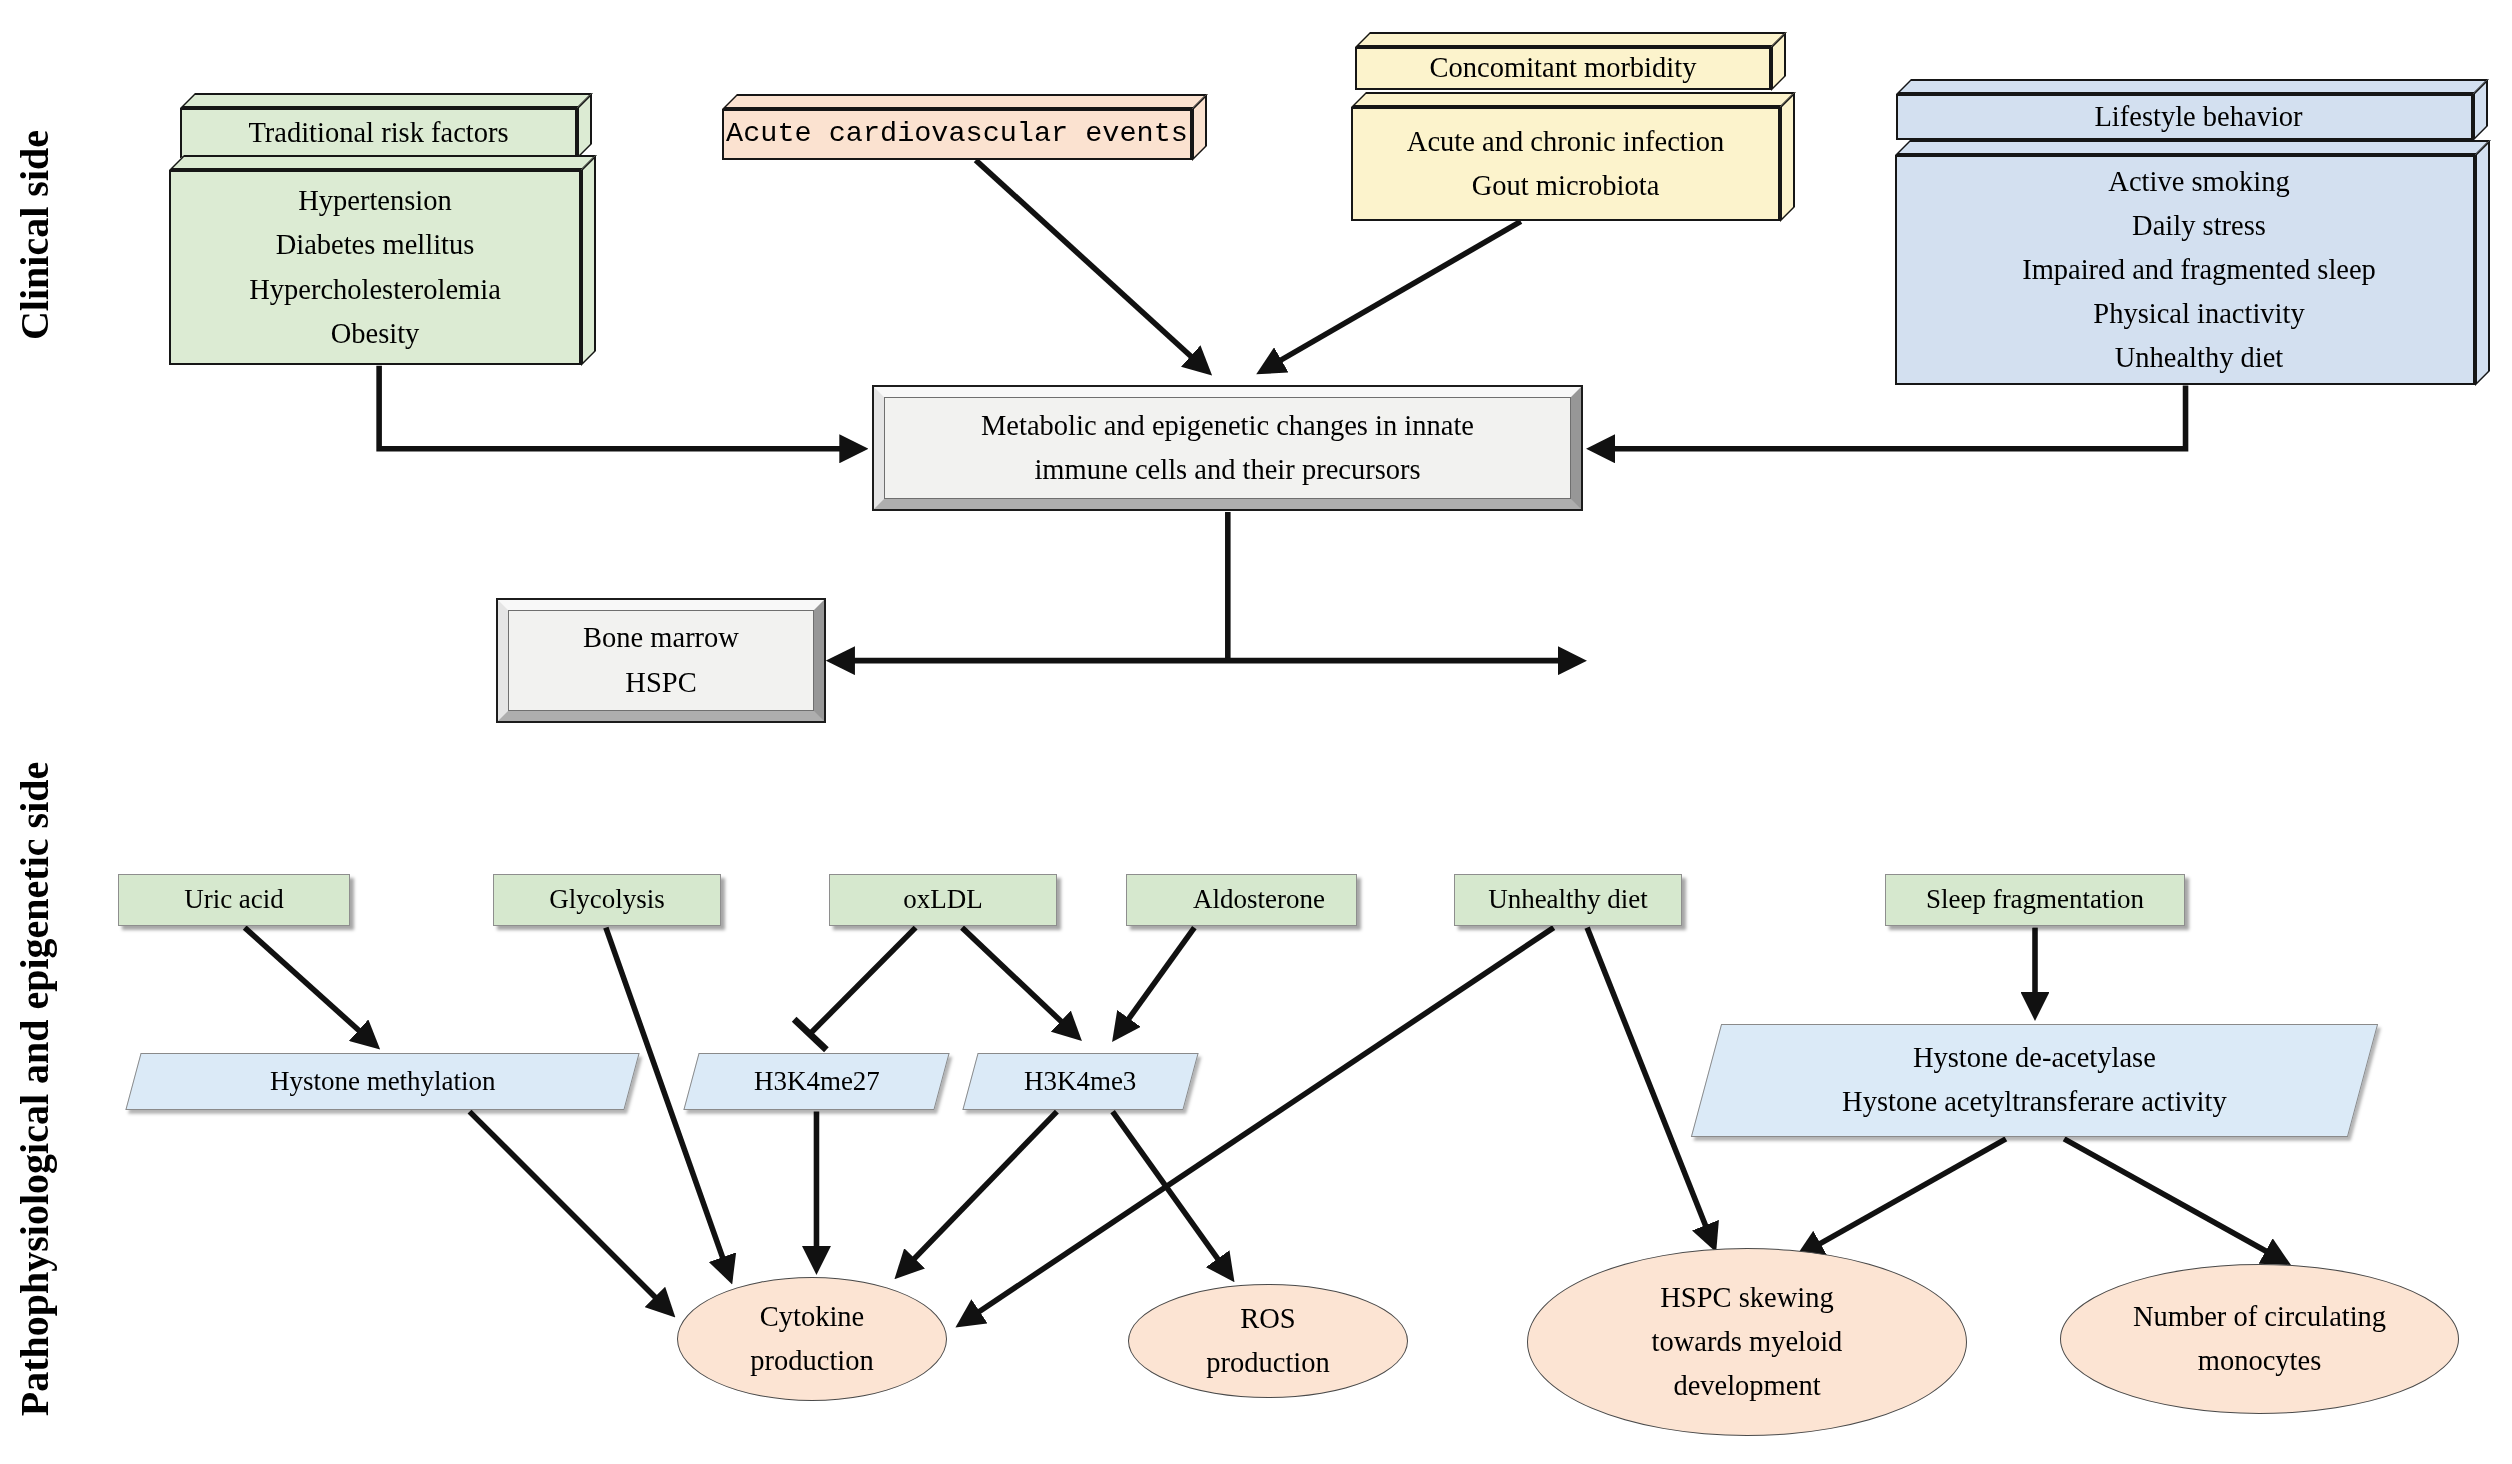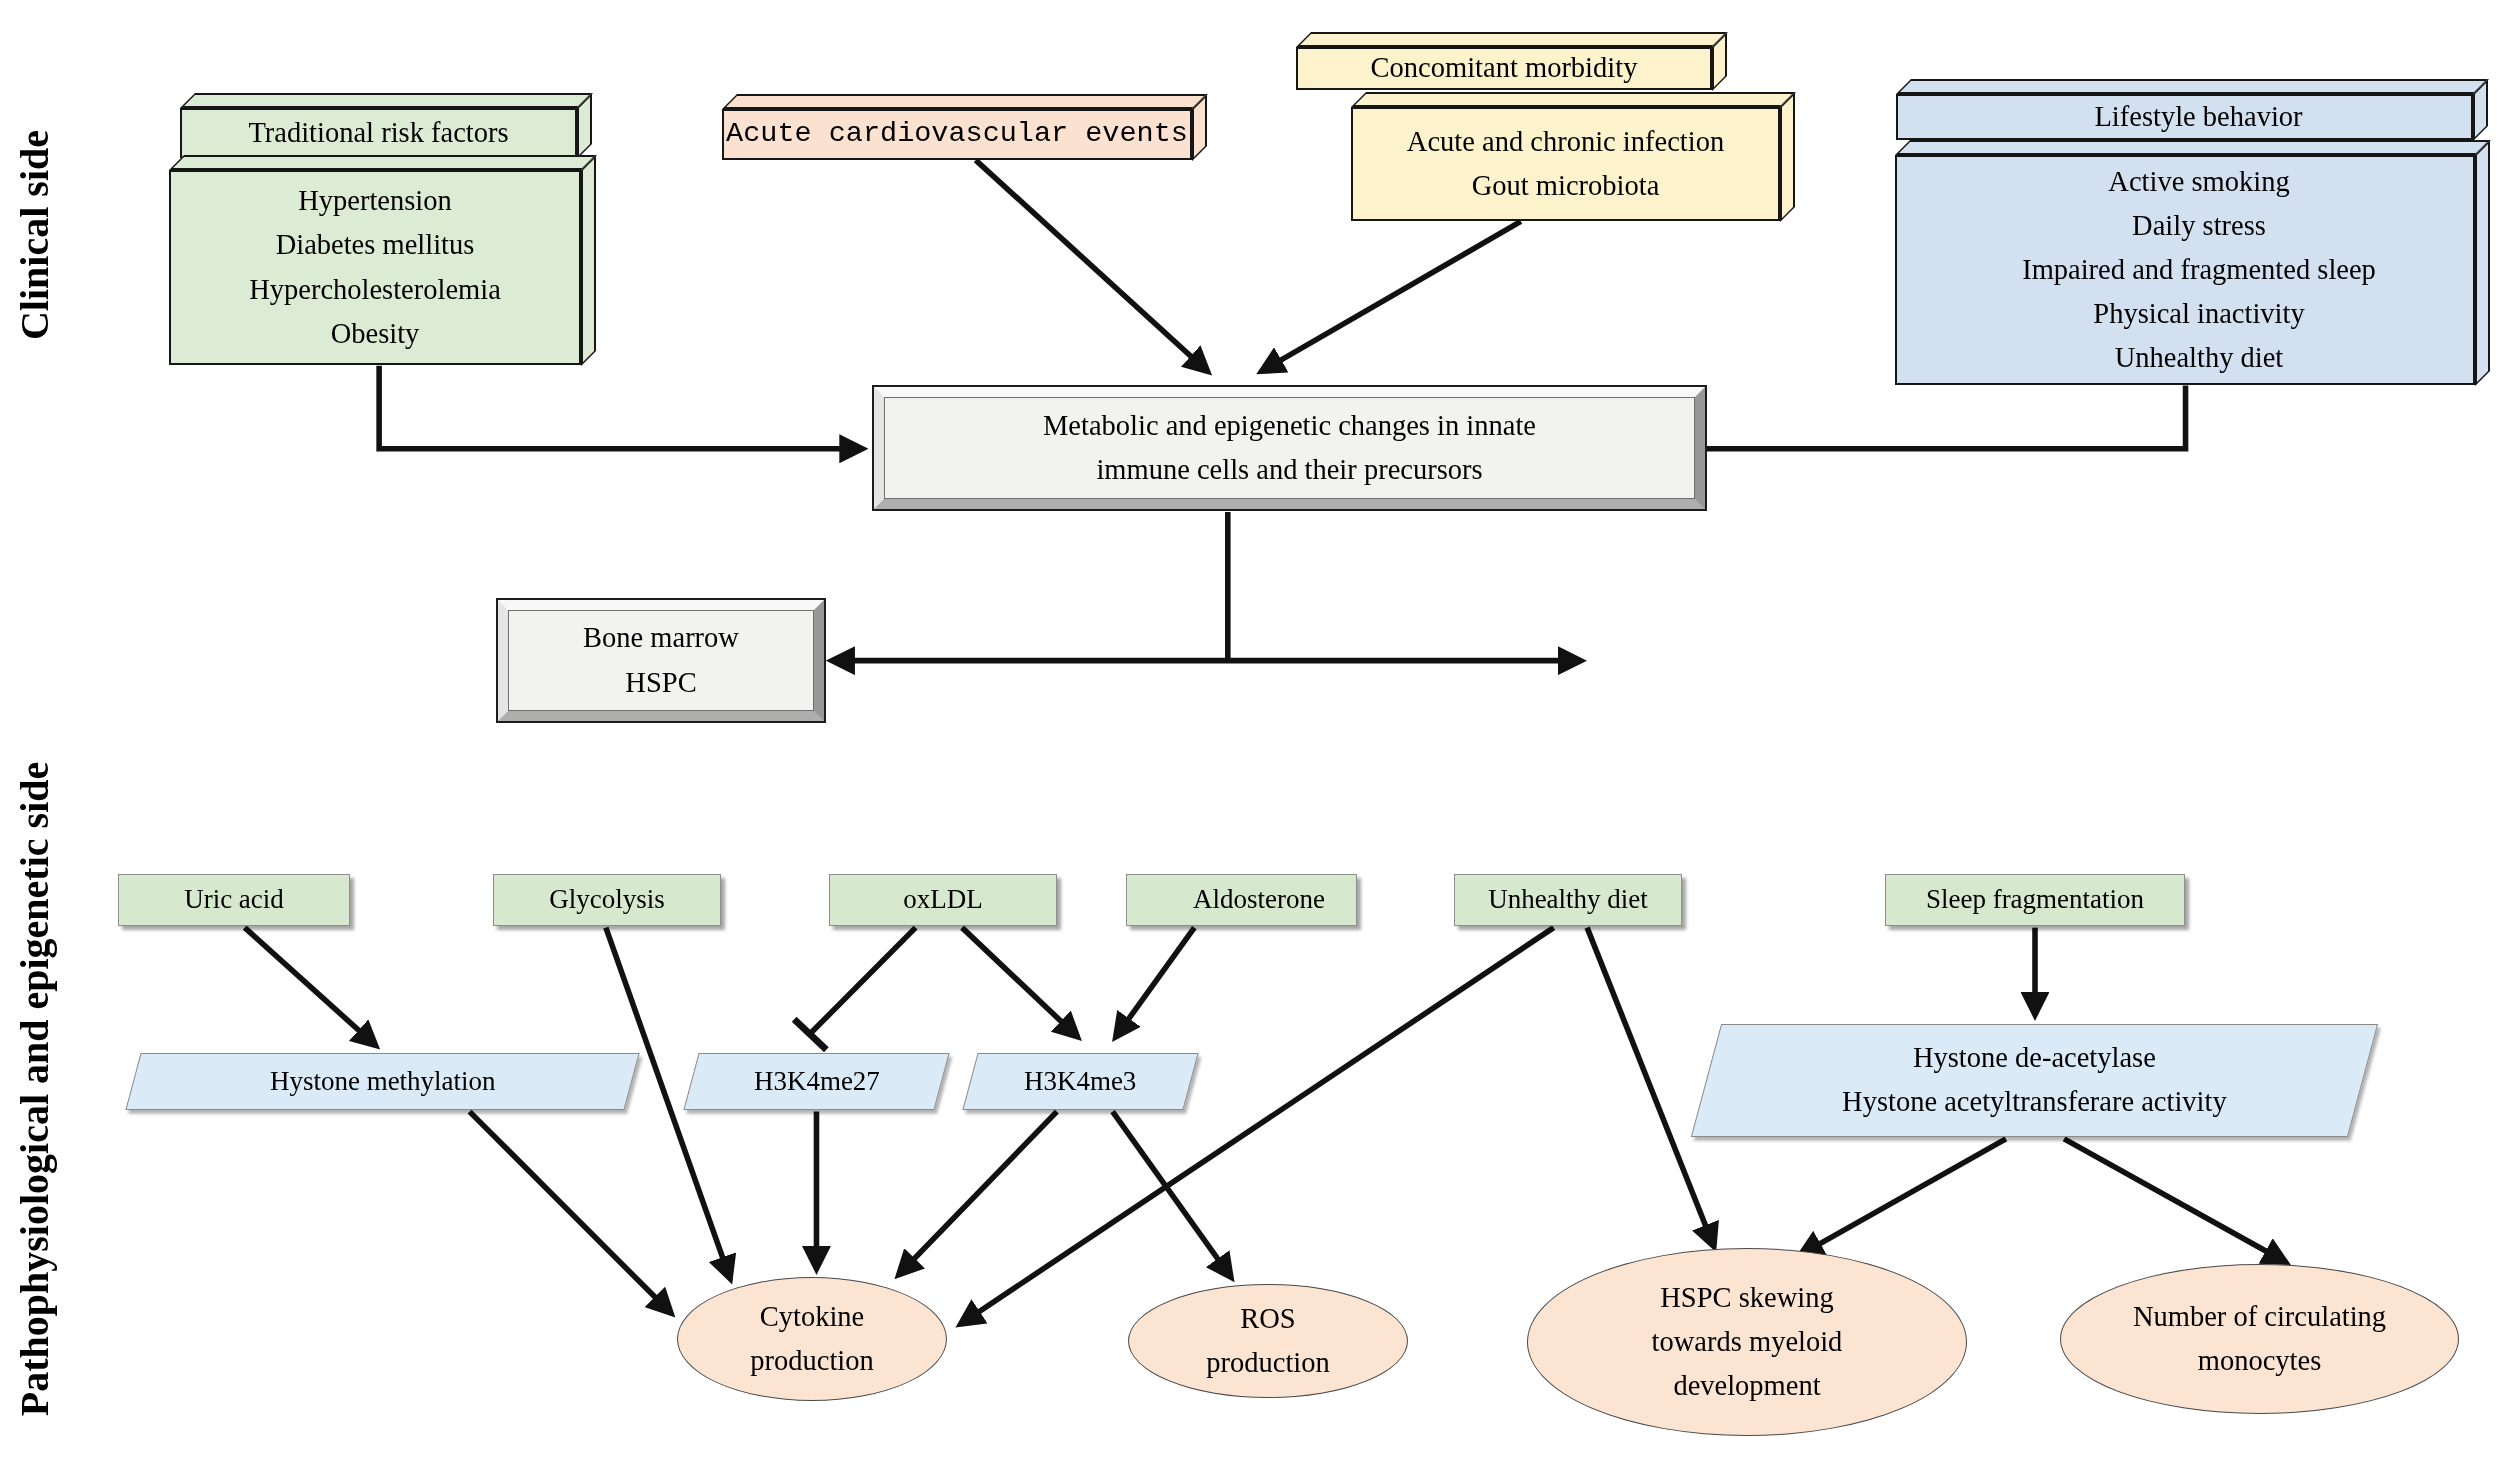--- a/index.html
+++ b/index.html
@@ -93,40 +93,40 @@
     <span>Hypertension
 Diabetes mellitus
 Hypercholesterolemia
 Obesity</span>
   </div>
 
   <div class="node slab salmon" style="left:722px; top:109px; width:470px; height:51px;font-family:Liberation Mono, monospace;">
     <span>Acute cardiovascular events</span>
   </div>
 
-  <div class="node slab yellow" style="left:1296px; top:47px; width:416px; height:43px;">
+  <div class="node slab yellow" style="left:1355px; top:47px; width:416px; height:43px;">
     <span>Concomitant morbidity</span>
   </div>
   <div class="node slab yellow" style="left:1351px; top:107px; width:429px; height:114px;">
     <span>Acute and chronic infection
 Gout microbiota</span>
   </div>
 
   <div class="node slab blue" style="left:1896px; top:94px; width:577px; height:46px;">
     <span>Lifestyle behavior</span>
   </div>
   <div class="node slab blue" style="left:1895px; top:155px; width:580px; height:230px;">
     <span>Active smoking
 Daily stress
 Impaired and fragmented sleep
 Physical inactivity
 Unhealthy diet</span>
   </div>
 
-  <div class="node gray3d" style="left:872px; top:385px; width:835px; height:126px;padding-left:14px;">
+  <div class="node gray3d" style="left:872px; top:385px; width:711px; height:126px;padding-left:14px;">
     <div class="bevel"></div>
     <div class="face">
       <span>Metabolic and epigenetic changes in innate
 immune cells and their precursors</span>
     </div>
   </div>
   <div class="node gray3d" style="left:496px; top:598px; width:330px; height:125px;">
     <div class="bevel"></div>
     <div class="face">
       <span>Bone marrow

